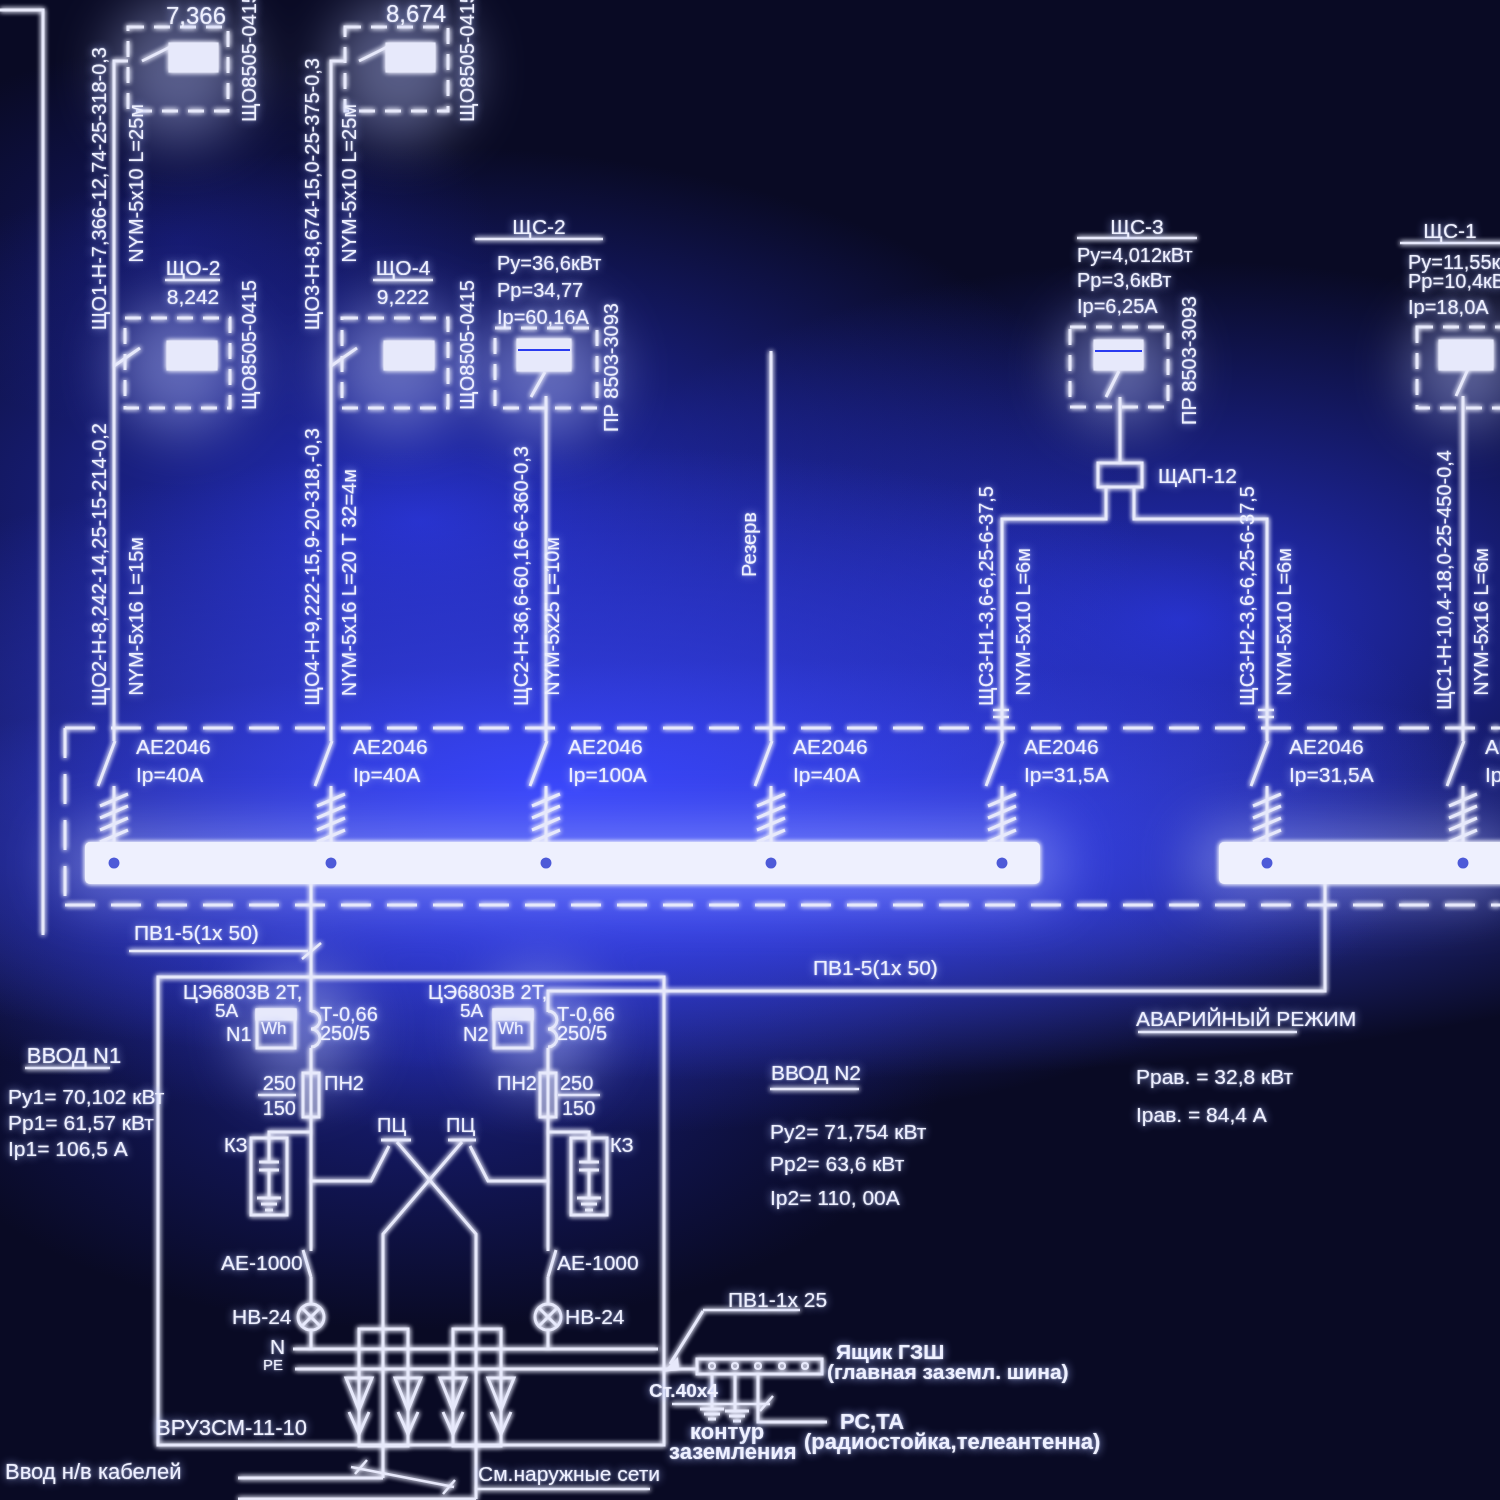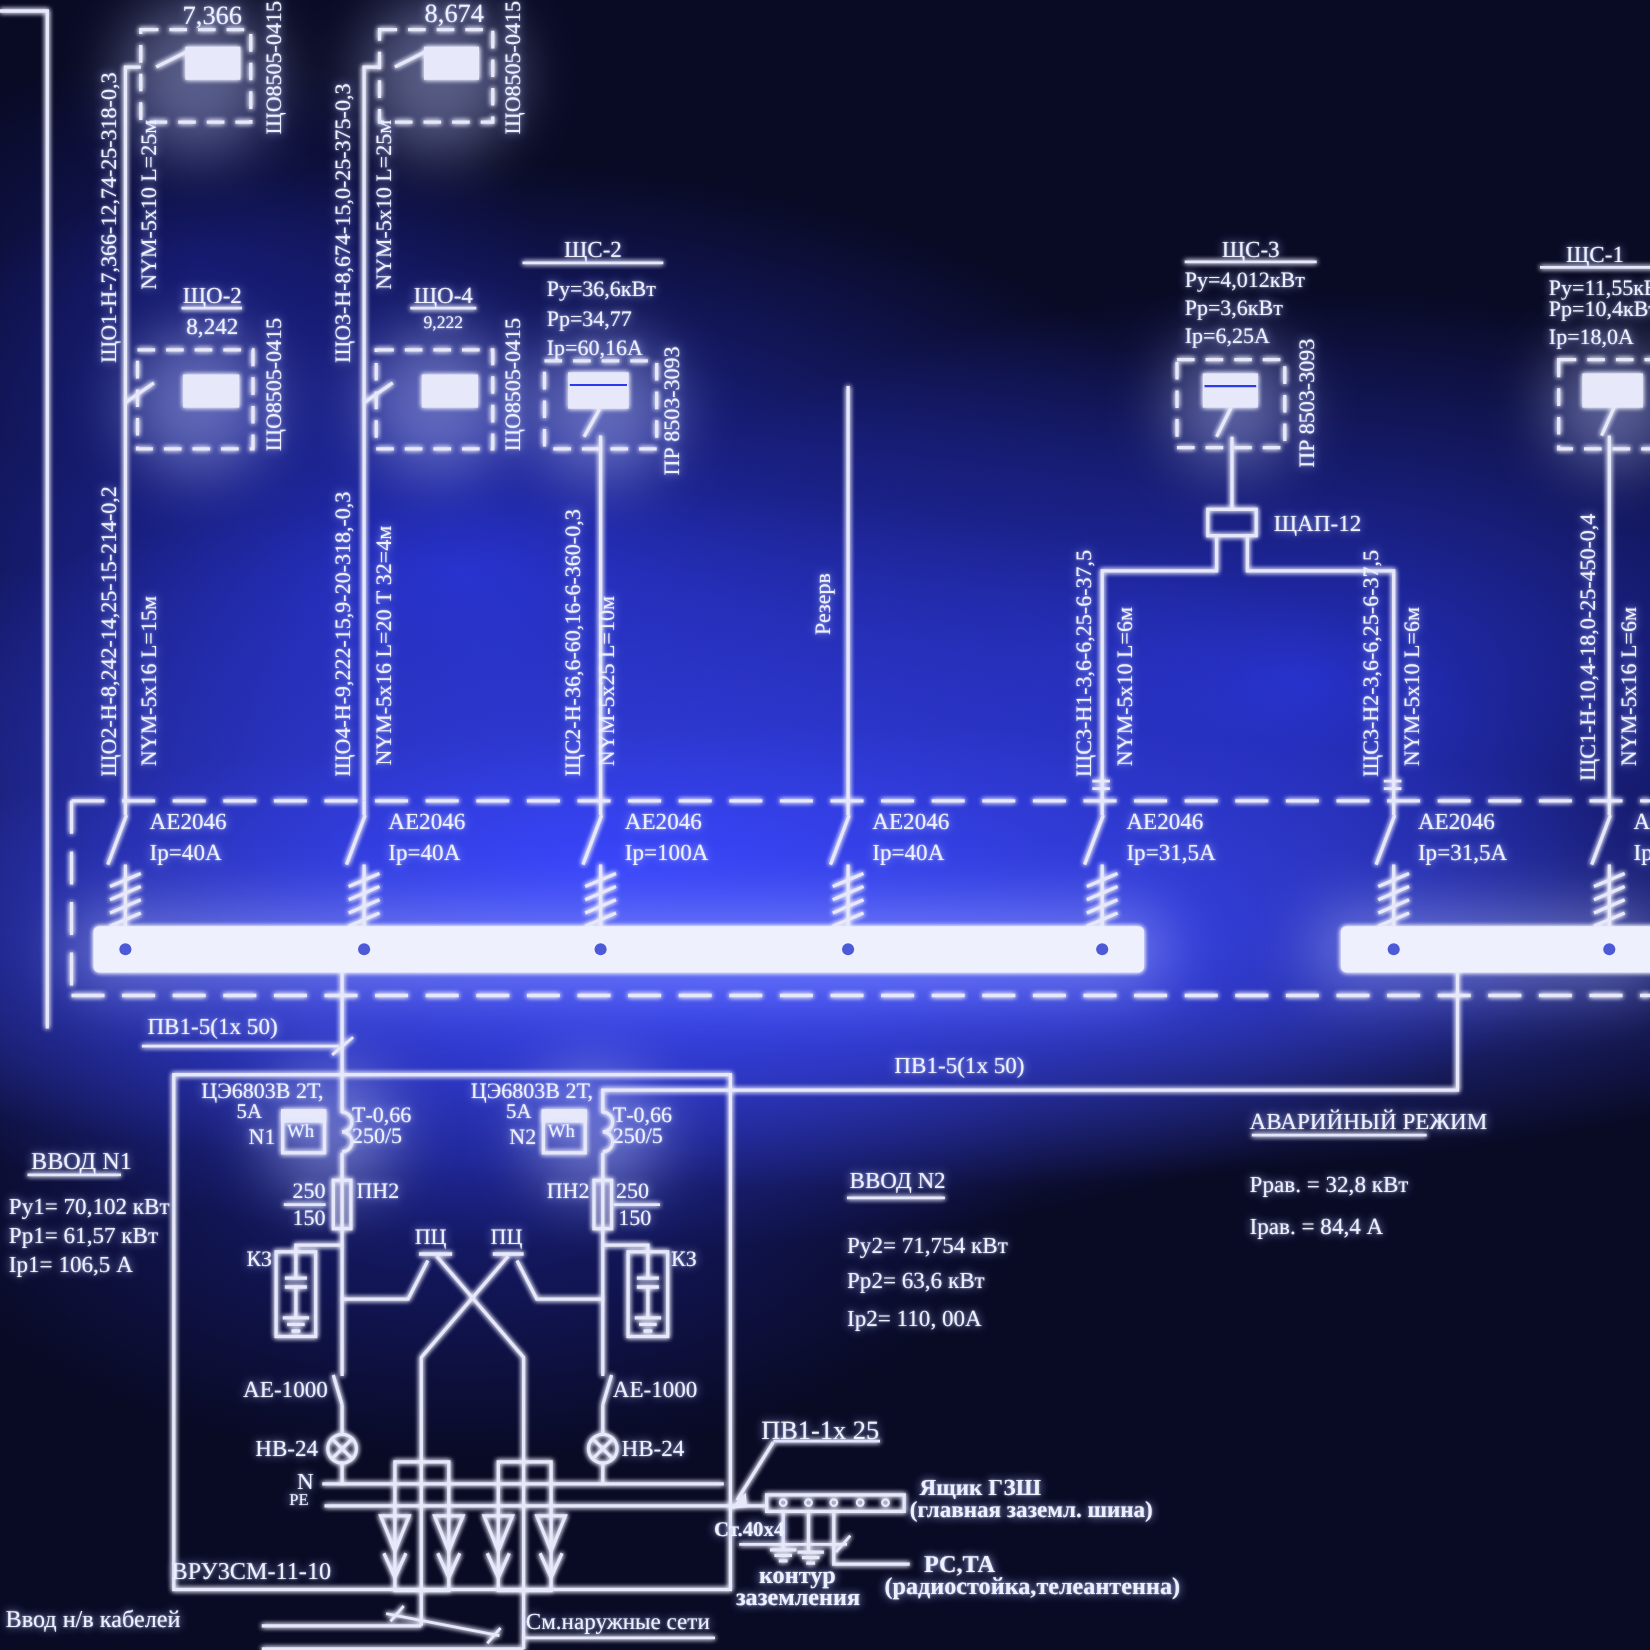--- a/index.html
+++ b/index.html
@@ -1,18 +1,18 @@
 <!DOCTYPE html>
 <html><head>
 <meta charset="utf-8">
 <style>
   html,body{margin:0;padding:0;background:#05051a;}
   #stage{
     position:relative;width:1500px;height:1500px;overflow:hidden;
-    font-family:Liberation Serif, serif;
+    font-family:Liberation Sans, sans-serif;
     background:
       radial-gradient(1250px 480px at 560px 790px, rgba(57,70,255,.95) 0%, rgba(57,70,255,0) 72%),
       radial-gradient(1500px 300px at 750px 870px, rgba(64,78,255,.9) 0%, rgba(64,78,255,0) 70%),
       radial-gradient(1000px 520px at 420px 520px, rgba(43,56,235,.8) 0%, rgba(43,56,235,0) 72%),
       radial-gradient(900px 480px at 1180px 620px, rgba(43,56,235,.8) 0%, rgba(43,56,235,0) 75%),
       radial-gradient(700px 360px at 420px 1060px, rgba(36,46,190,.55) 0%, rgba(36,46,190,0) 75%),
       radial-gradient(420px 260px at 180px 240px, rgba(28,34,150,.5) 0%, rgba(28,34,150,0) 75%),
       #090a24;
   }
   svg.lines{position:absolute;left:0;top:0;}
@@ -242,21 +242,21 @@
   <div class="lbl v" style="left:975px;bottom:794px">ЩС3-Н1-3,6-6,25-6-37,5</div>
   <div class="lbl v" style="left:1012px;bottom:804px">NYM-5x10  L=6м</div>
   <div class="lbl v" style="left:1236px;bottom:794px">ЩС3-Н2-3,6-6,25-6-37,5</div>
   <div class="lbl v" style="left:1273px;bottom:804px">NYM-5x10  L=6м</div>
   <div class="lbl v" style="left:1433px;bottom:790px">ЩС1-Н-10,4-18,0-25-450-0,4</div>
   <div class="lbl v" style="left:1470px;bottom:804px">NYM-5x16  L=6м</div>
 
   <div class="lbl c" style="left:165px;top:256px;width:56px;font-size:21px">ЩО-2</div>
   <div class="lbl c" style="left:165px;top:285px;width:56px;font-size:21px">8,242</div>
   <div class="lbl c" style="left:372px;top:256px;width:62px;font-size:21px">ЩО-4</div>
-  <div class="lbl c" style="left:372px;top:285px;width:62px;font-size:16px">9,222</div>
+  <div class="lbl c" style="left:372px;top:285px;width:62px;font-size:21px">9,222</div>
 
   <div class="lbl c" style="left:475px;top:215px;width:128px;font-size:21px">ЩС-2</div>
   <div class="lbl" style="left:497px;top:252px">Ру=36,6кВт</div>
   <div class="lbl" style="left:497px;top:279px">Рр=34,77</div>
   <div class="lbl" style="left:497px;top:306px">Iр=60,16А</div>
 
   <div class="lbl c" style="left:1077px;top:215px;width:120px;font-size:21px">ЩС-3</div>
   <div class="lbl" style="left:1077px;top:244px">Ру=4,012кВт</div>
   <div class="lbl" style="left:1077px;top:269px">Рр=3,6кВт</div>
   <div class="lbl" style="left:1077px;top:295px">Iр=6,25А</div>
@@ -340,21 +340,21 @@
   <div class="lbl" style="left:221px;top:1251px;font-size:21px">АЕ-1000</div>
   <div class="lbl" style="left:557px;top:1251px;font-size:21px">АЕ-1000</div>
   <div class="lbl" style="left:232px;top:1305px;font-size:21px">НВ-24</div>
   <div class="lbl" style="left:565px;top:1305px;font-size:21px">НВ-24</div>
   <div class="lbl" style="left:270px;top:1335px;font-size:21px">N</div>
   <div class="lbl" style="left:263px;top:1356px;font-size:15px">PE</div>
   <div class="lbl" style="left:156px;top:1415px;font-size:22px">ВРУ3СМ-11-10</div>
 
   <div class="lbl" style="left:5px;top:1459px;font-size:22px">Ввод н/в кабелей</div>
   <div class="lbl" style="left:478px;top:1462px;font-size:21px">См.наружные сети</div>
-  <div class="lbl" style="left:692px;top:1288px;font-size:24px">ПВ1-1х 25</div>
+  <div class="lbl" style="left:728px;top:1288px;font-size:21px">ПВ1-1х 25</div>
   <div class="lbl b" style="left:836px;top:1340px;font-size:21px">Ящик ГЗШ</div>
   <div class="lbl b" style="left:827px;top:1360px;font-size:21px">(главная заземл. шина)</div>
   <div class="lbl b" style="left:649px;top:1380px;font-size:19px">Ст.40х4</div>
   <div class="lbl b" style="left:690px;top:1419px;font-size:22px">контур</div>
   <div class="lbl b" style="left:669px;top:1439px;font-size:22px">заземления</div>
   <div class="lbl b" style="left:840px;top:1409px;font-size:22px">РС,ТА</div>
   <div class="lbl b" style="left:804px;top:1429px;font-size:22px">(радиостойка,телеантенна)</div>
 
 </div>
 

